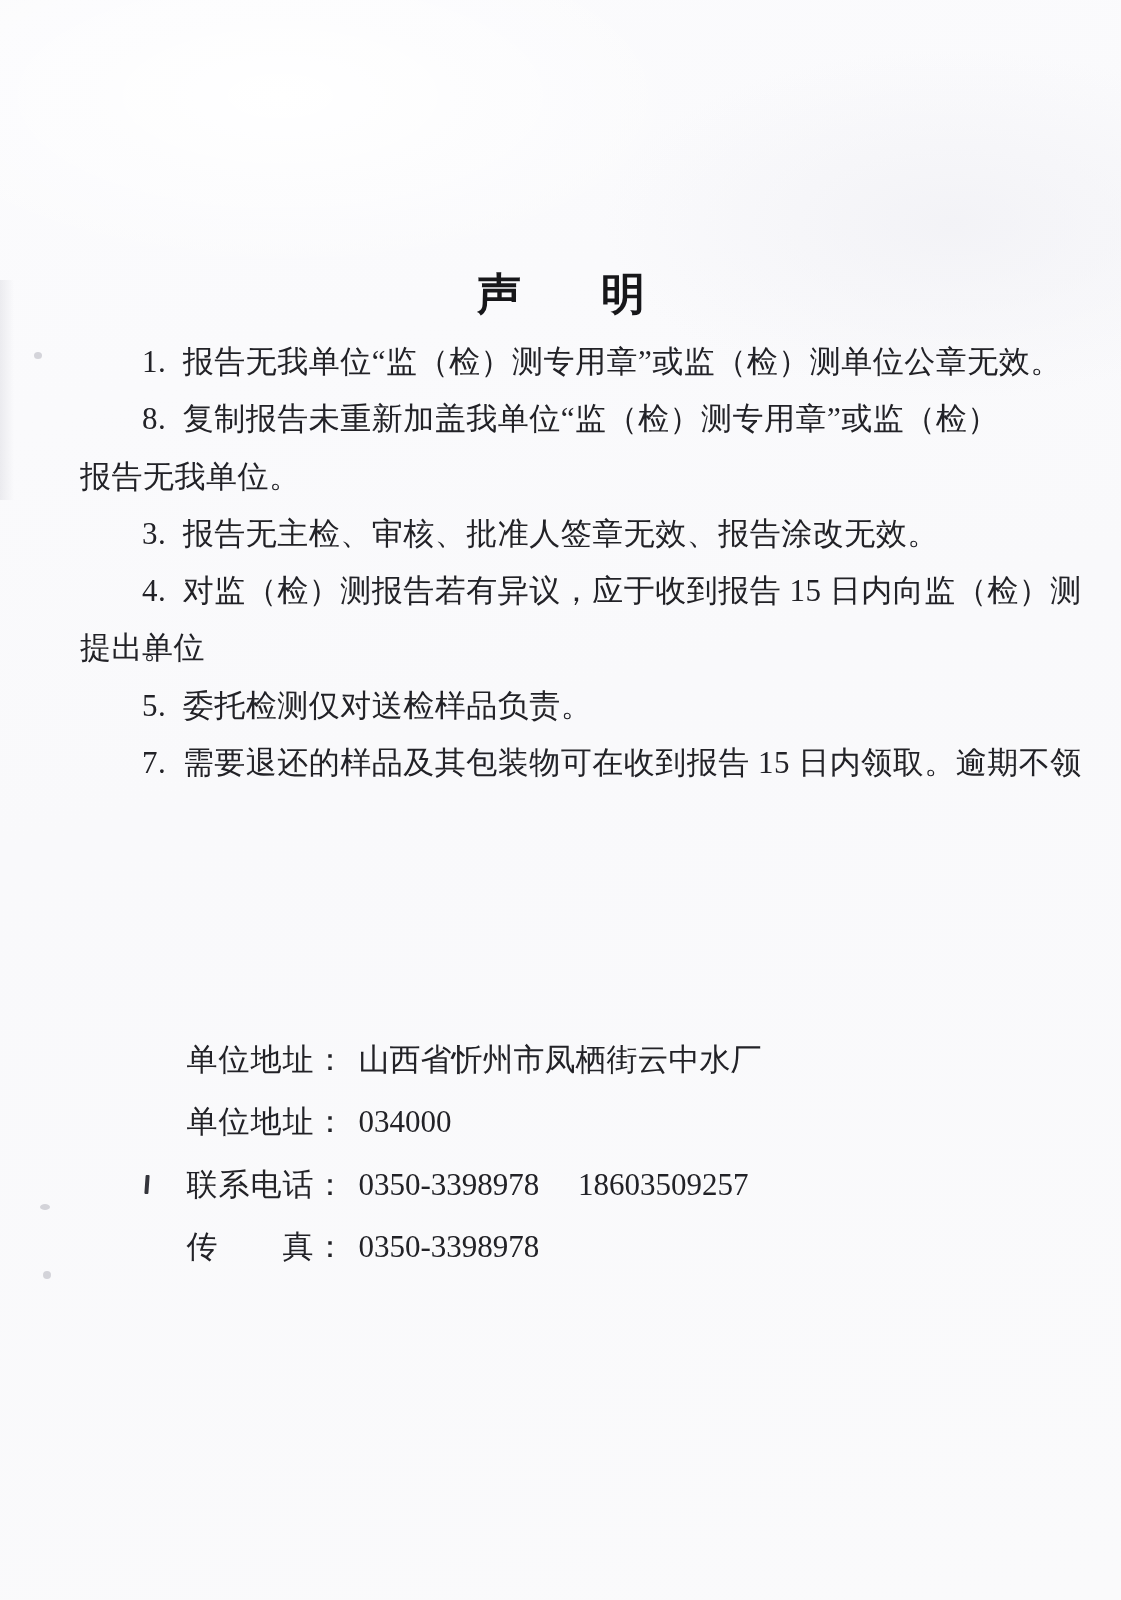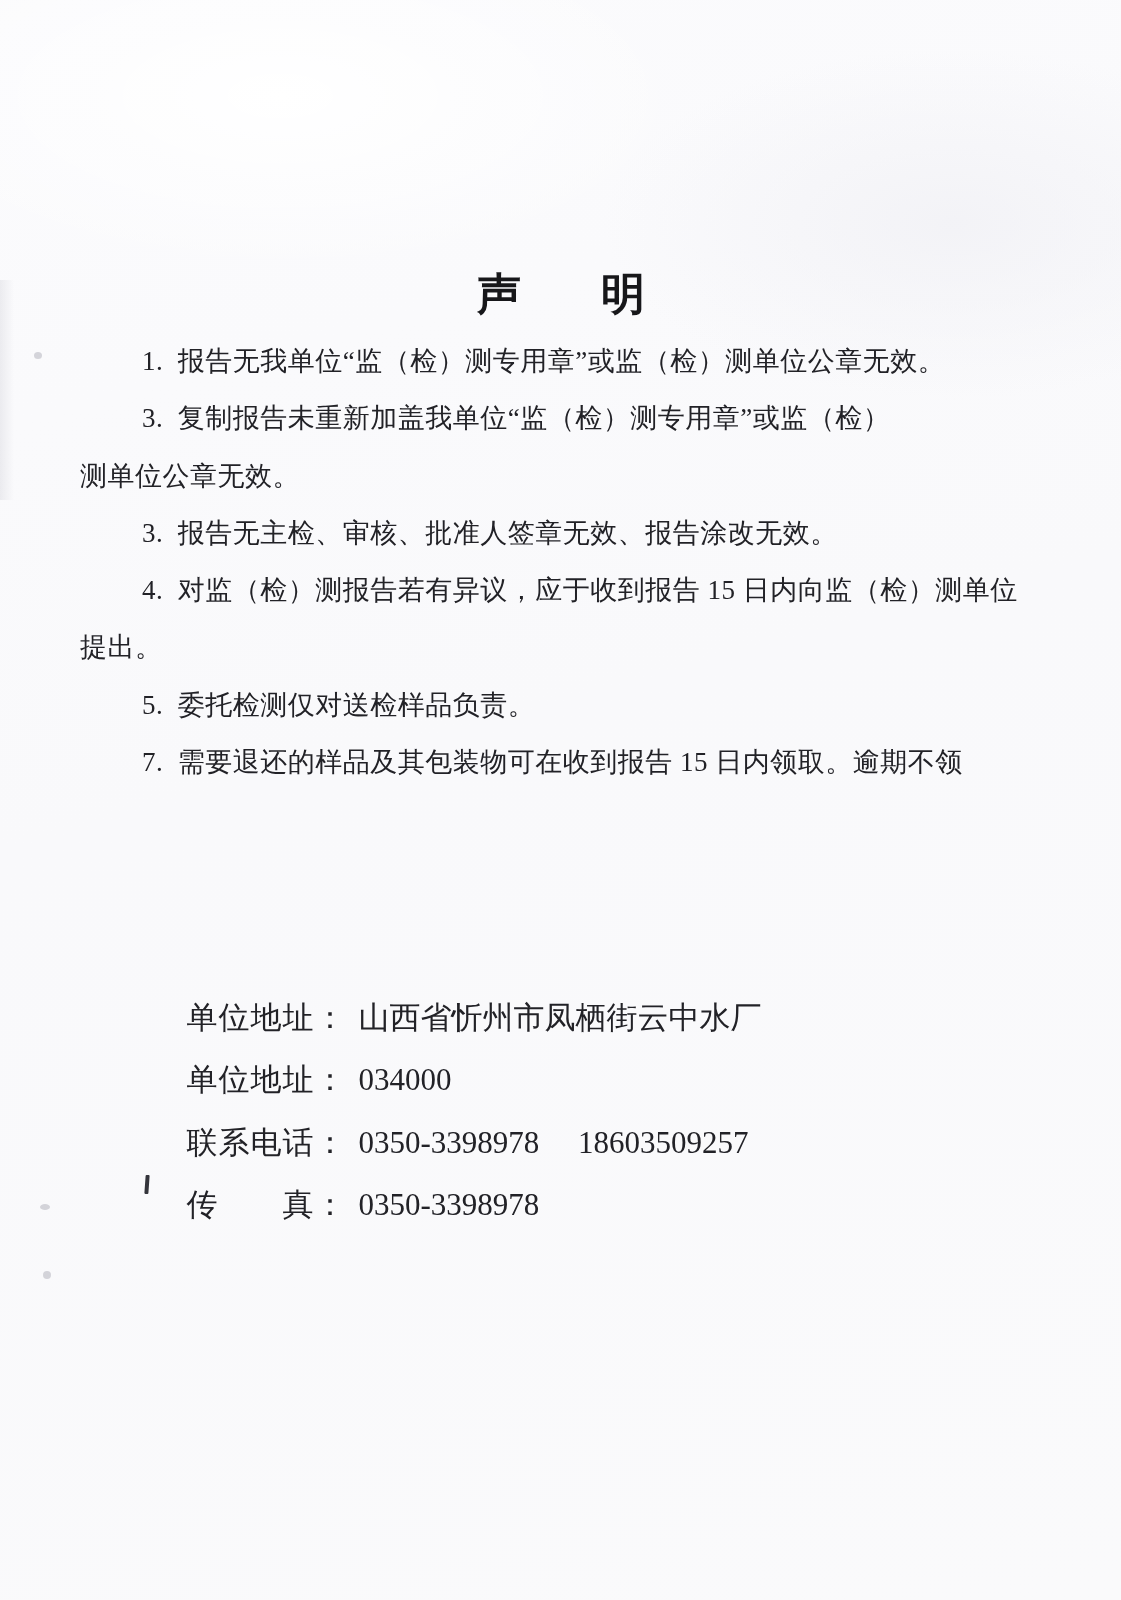--- a/index.html
+++ b/index.html
@@ -34,35 +34,35 @@
     line-height: 60px;
     font-weight: bold;
     letter-spacing: 18px;
     color: #17171a;
   }
   .statements {
     position: absolute;
     top: 333px;
     left: 80px;
     width: 1014px;
-    font-size: 27px;
+    font-size: 31px;
     line-height: 57.3px;
     letter-spacing: 0.5px;
     color: #222227;
   }
   .line {
     white-space: pre-wrap;
     height: 57.3px;
   }
   .line.indent {
     padding-left: 62px;
   }
   .contact {
     position: absolute;
-    top: 924px;
+    top: 966px;
     left: 140px;
     font-size: 31px;
     line-height: 62.6px;
     color: #222227;
   }
   .contact-row { white-space: pre-wrap; height: 62.6px; }
   .contact-label { letter-spacing: 1px; }
   .contact-value { margin-left: 12px; }
   
   .artifact-dash {
@@ -95,22 +95,22 @@
 </style>
 </head>
 <body>
 
 <div class="page">
 
   <h1 class="doc-title">声　明</h1>
 
   <div class="statements">
     <div class="line indent">1.  报告无我单位“监（检）测专用章”或监（检）测单位公章无效。</div>
-    <div class="line indent">3.  复制报告未重新加盖我单位“监（检）测专用章”或监（检）</div>
-    <div class="line">测单位公章无效。</div>
+    <div class="line indent">8.  复制报告未重新加盖我单位“监（检）测专用章”或监（检）</div>
+    <div class="line">报告无我单位。</div>
     <div class="line indent">3.  报告无主检、审核、批准人签章无效、报告涂改无效。</div>
     <div class="line indent">4.  对监（检）测报告若有异议，应于收到报告 15 日内向监（检）测单位</div>
     <div class="line">提出。</div>
     <div class="line indent">5.  委托检测仅对送检样品负责。</div>
     <div class="line indent">7.  需要退还的样品及其包装物可在收到报告 15 日内领取。逾期不领</div>
   </div>
 
   <div class="contact">
     <div class="contact-row">
       <span class="contact-label">单位地址：</span><span class="contact-value">山西省忻州市凤栖街云中水厂</span>

